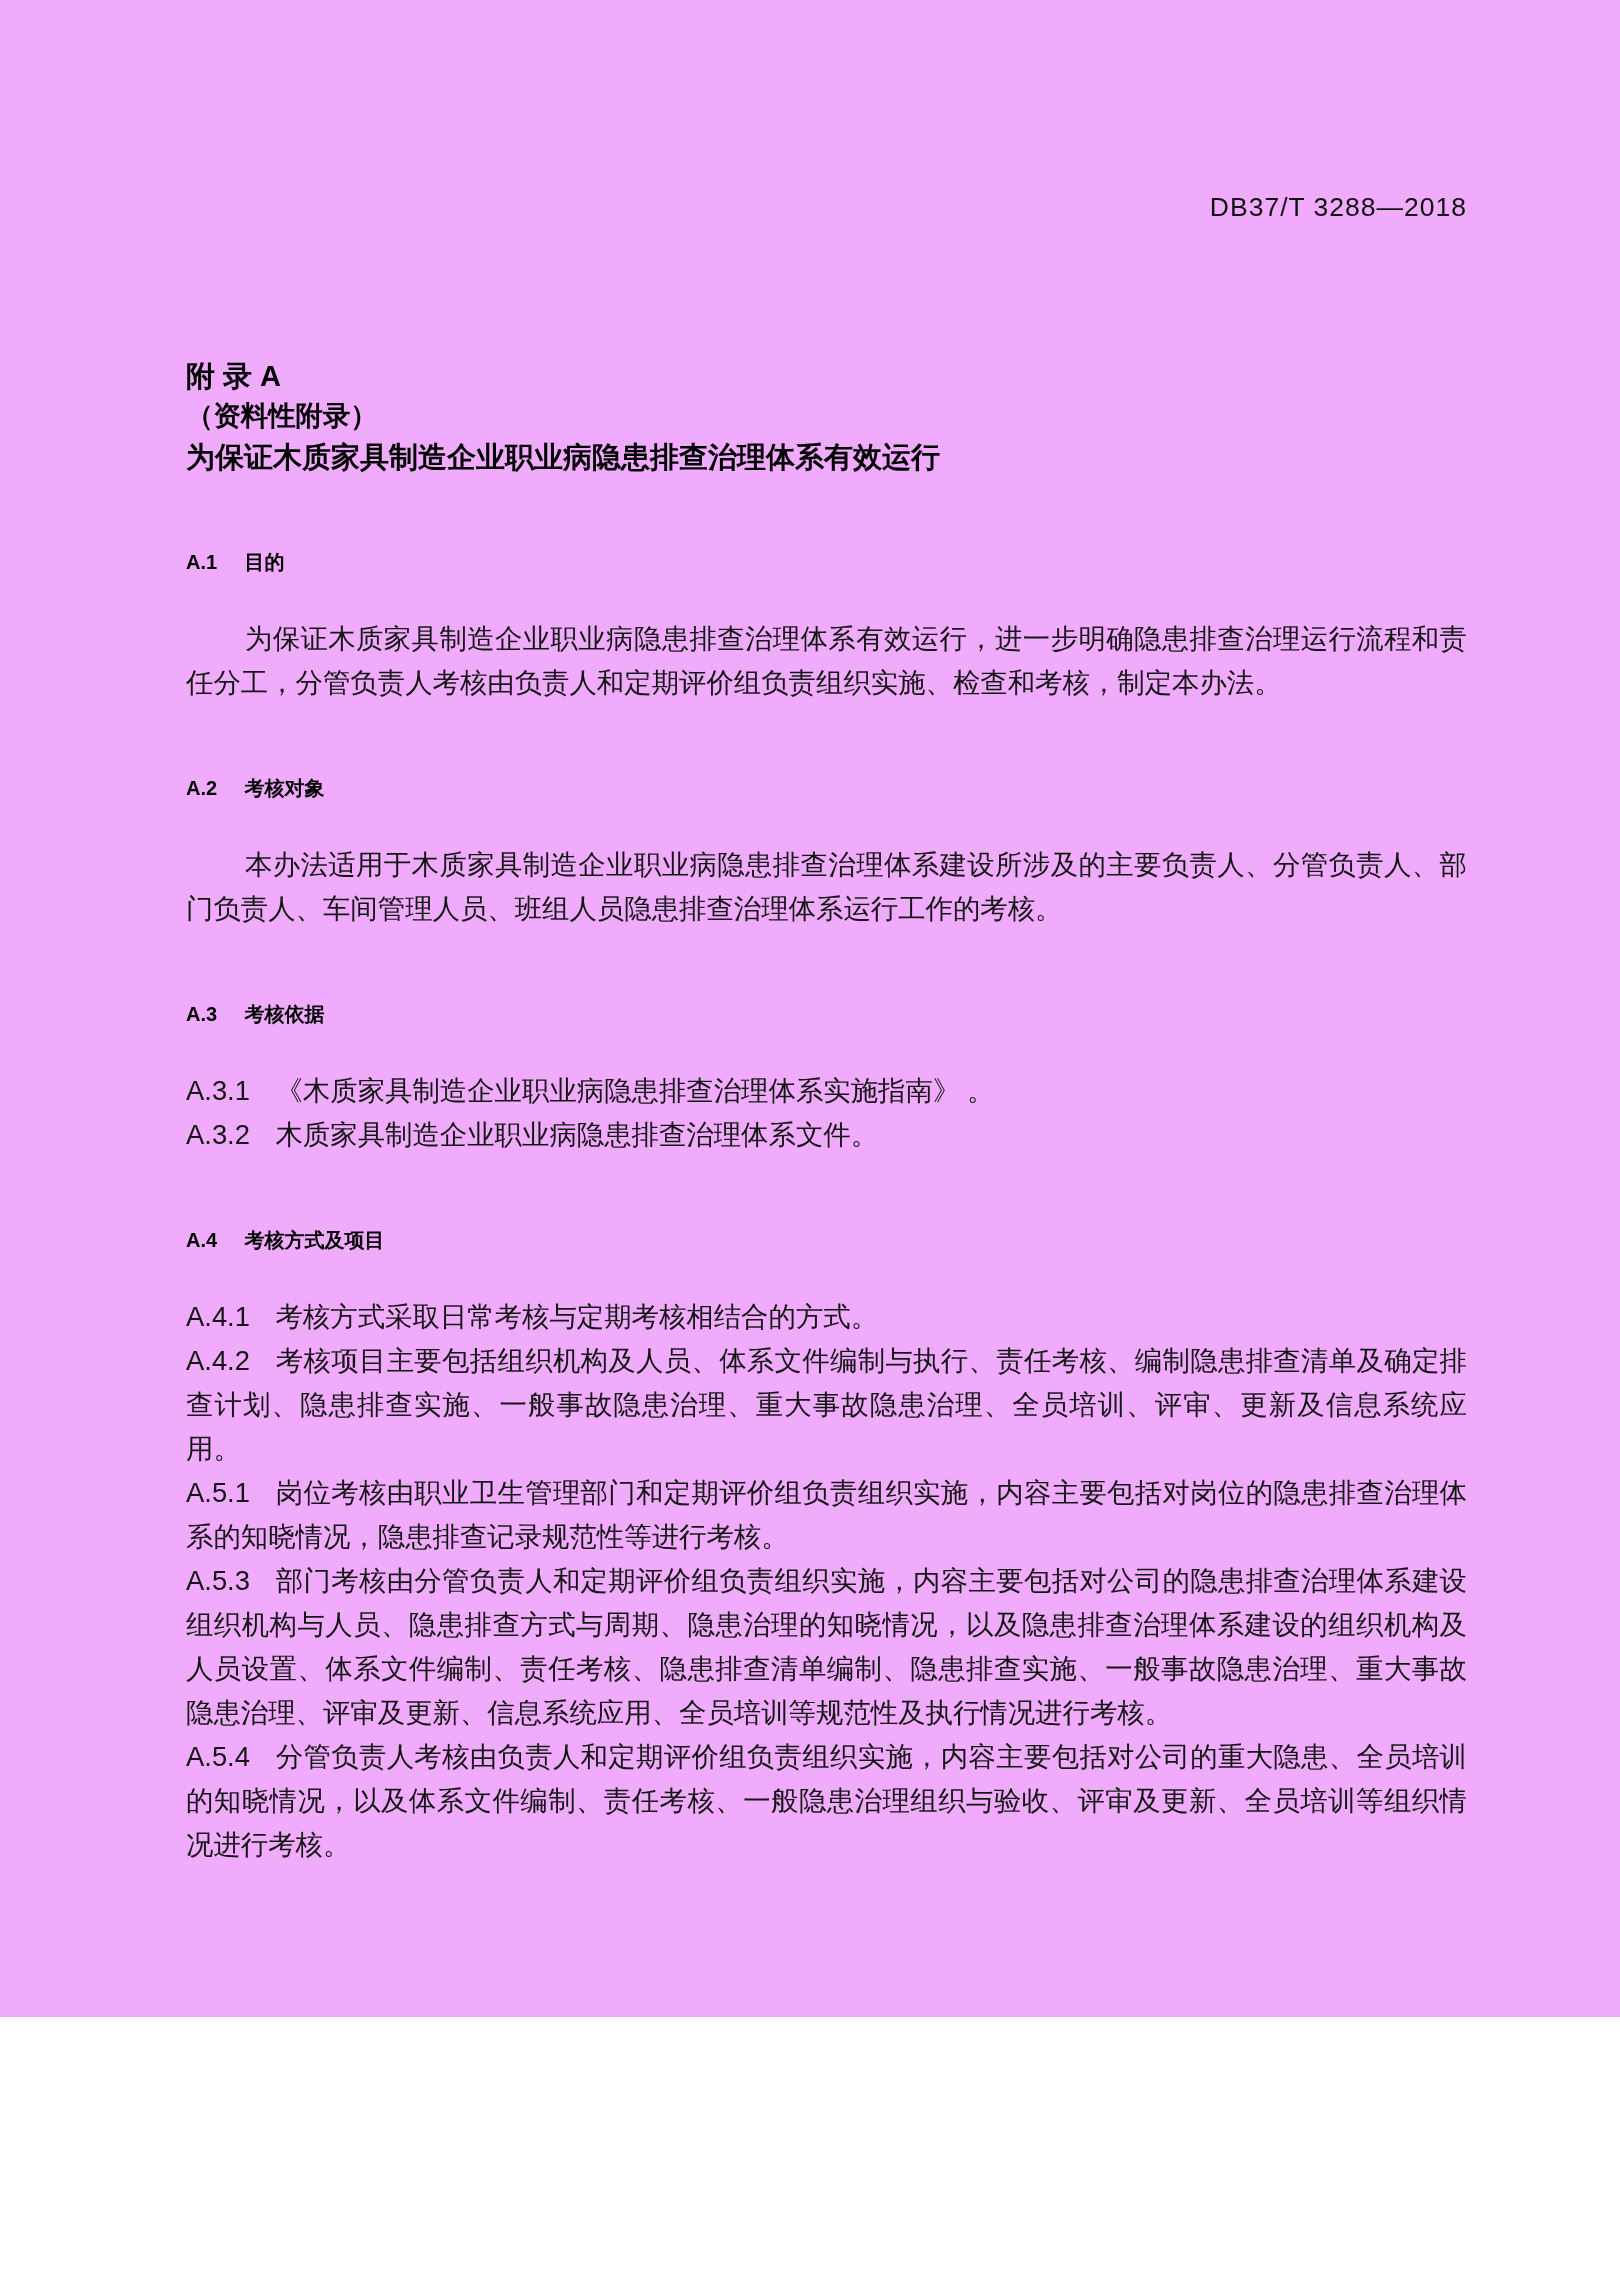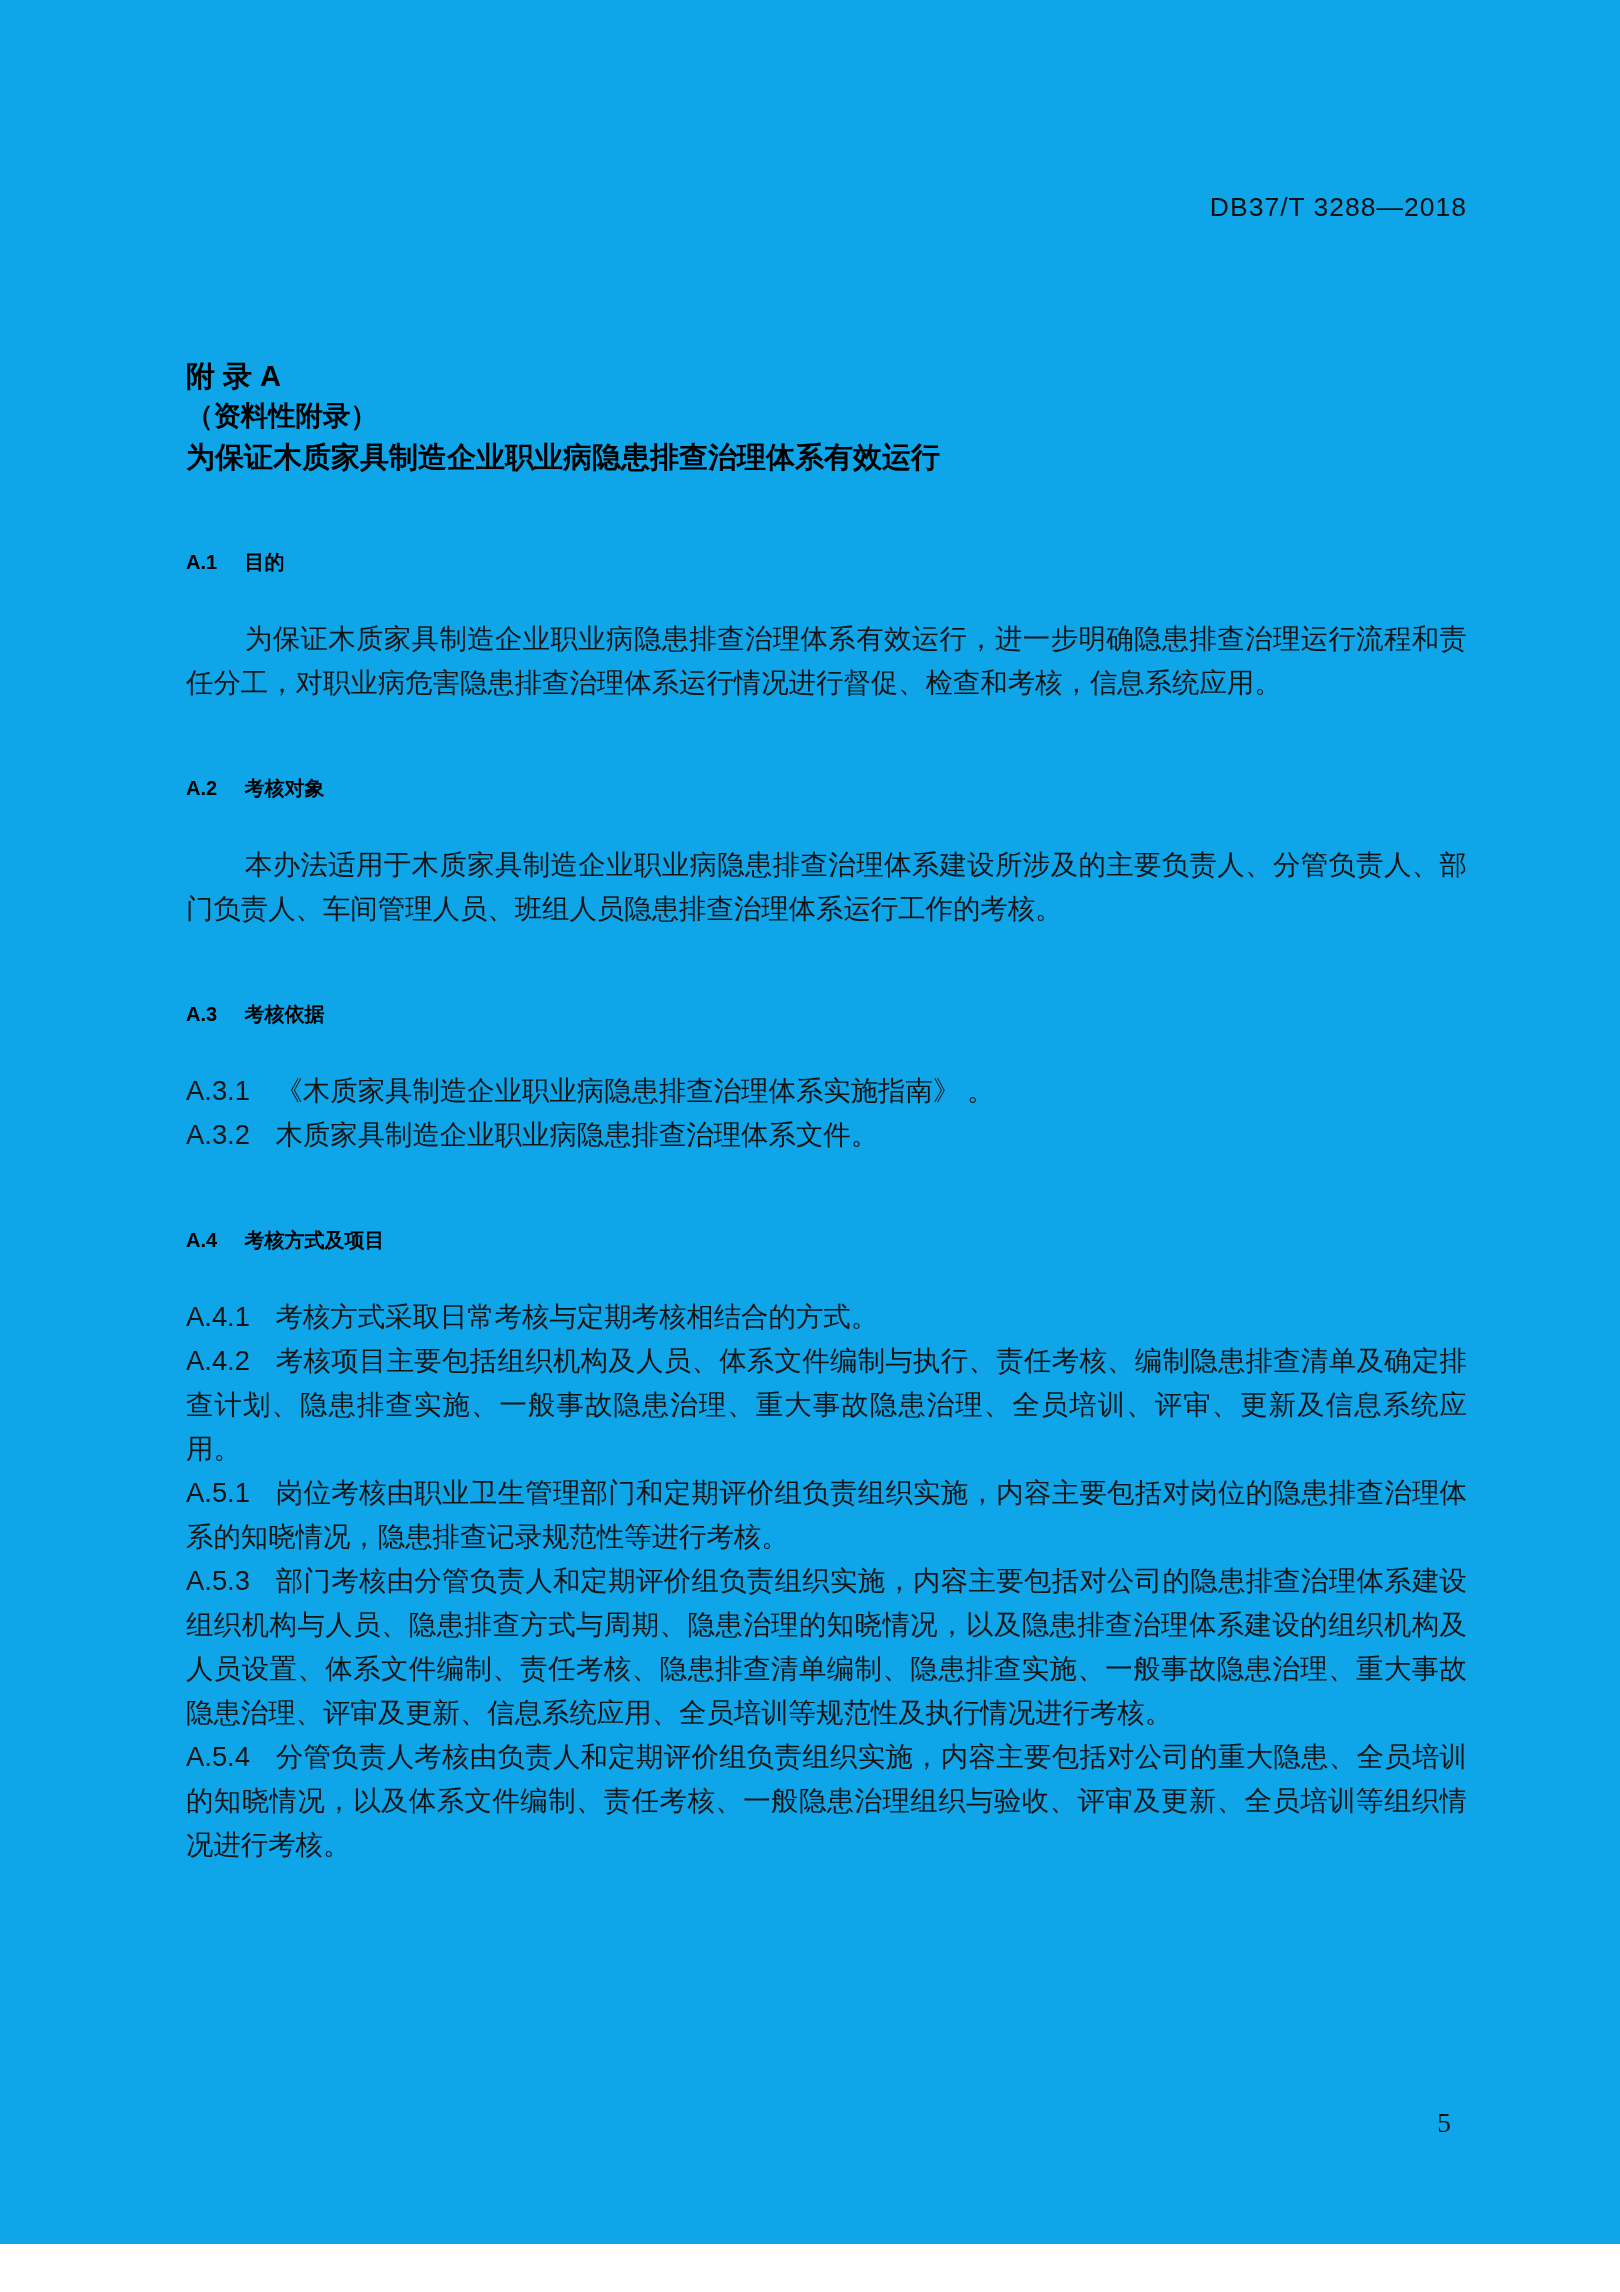--- a/index.html
+++ b/index.html
@@ -3,22 +3,22 @@
 <meta charset="utf-8">
 <style>
   html, body {
     margin: 0;
     padding: 0;
     background: #ffffff;
   }
   .page {
     position: relative;
     width: 1620px;
-    height: 2244px;
-    background: #0ea5e9;
+    height: 2017px;
+    background: #f0abfc;
     color: #111111;
     font-family: "Liberation Serif", serif;
     overflow: hidden;
   }
   .content {
     position: absolute;
     left: 186px;
     top: 0;
     width: 1281px;
   }
@@ -102,21 +102,21 @@
 
     <div class="title-block">
       <div class="title-l1">附  录  A</div>
       <div class="title-l2">（资料性附录）</div>
       <div class="title-l3">为保证木质家具制造企业职业病隐患排查治理体系有效运行</div>
     </div>
 
     <h2 class="sec-head">
       <span class="num">A.1</span><span>目的</span>
     </h2>
-    <p class="para">为保证木质家具制造企业职业病隐患排查治理体系有效运行，进一步明确隐患排查治理运行流程和责任分工，对职业病危害隐患排查治理体系运行情况进行督促、检查和考核，信息系统应用。</p>
+    <p class="para">为保证木质家具制造企业职业病隐患排查治理体系有效运行，进一步明确隐患排查治理运行流程和责任分工，分管负责人考核由负责人和定期评价组负责组织实施、检查和考核，制定本办法。</p>
 
     <h2 class="sec-head">
       <span class="num">A.2</span><span>考核对象</span>
     </h2>
     <p class="para">本办法适用于木质家具制造企业职业病隐患排查治理体系建设所涉及的主要负责人、分管负责人、部门负责人、车间管理人员、班组人员隐患排查治理体系运行工作的考核。</p>
 
     <h2 class="sec-head">
       <span class="num">A.3</span><span>考核依据</span>
     </h2>
     <p class="item">

